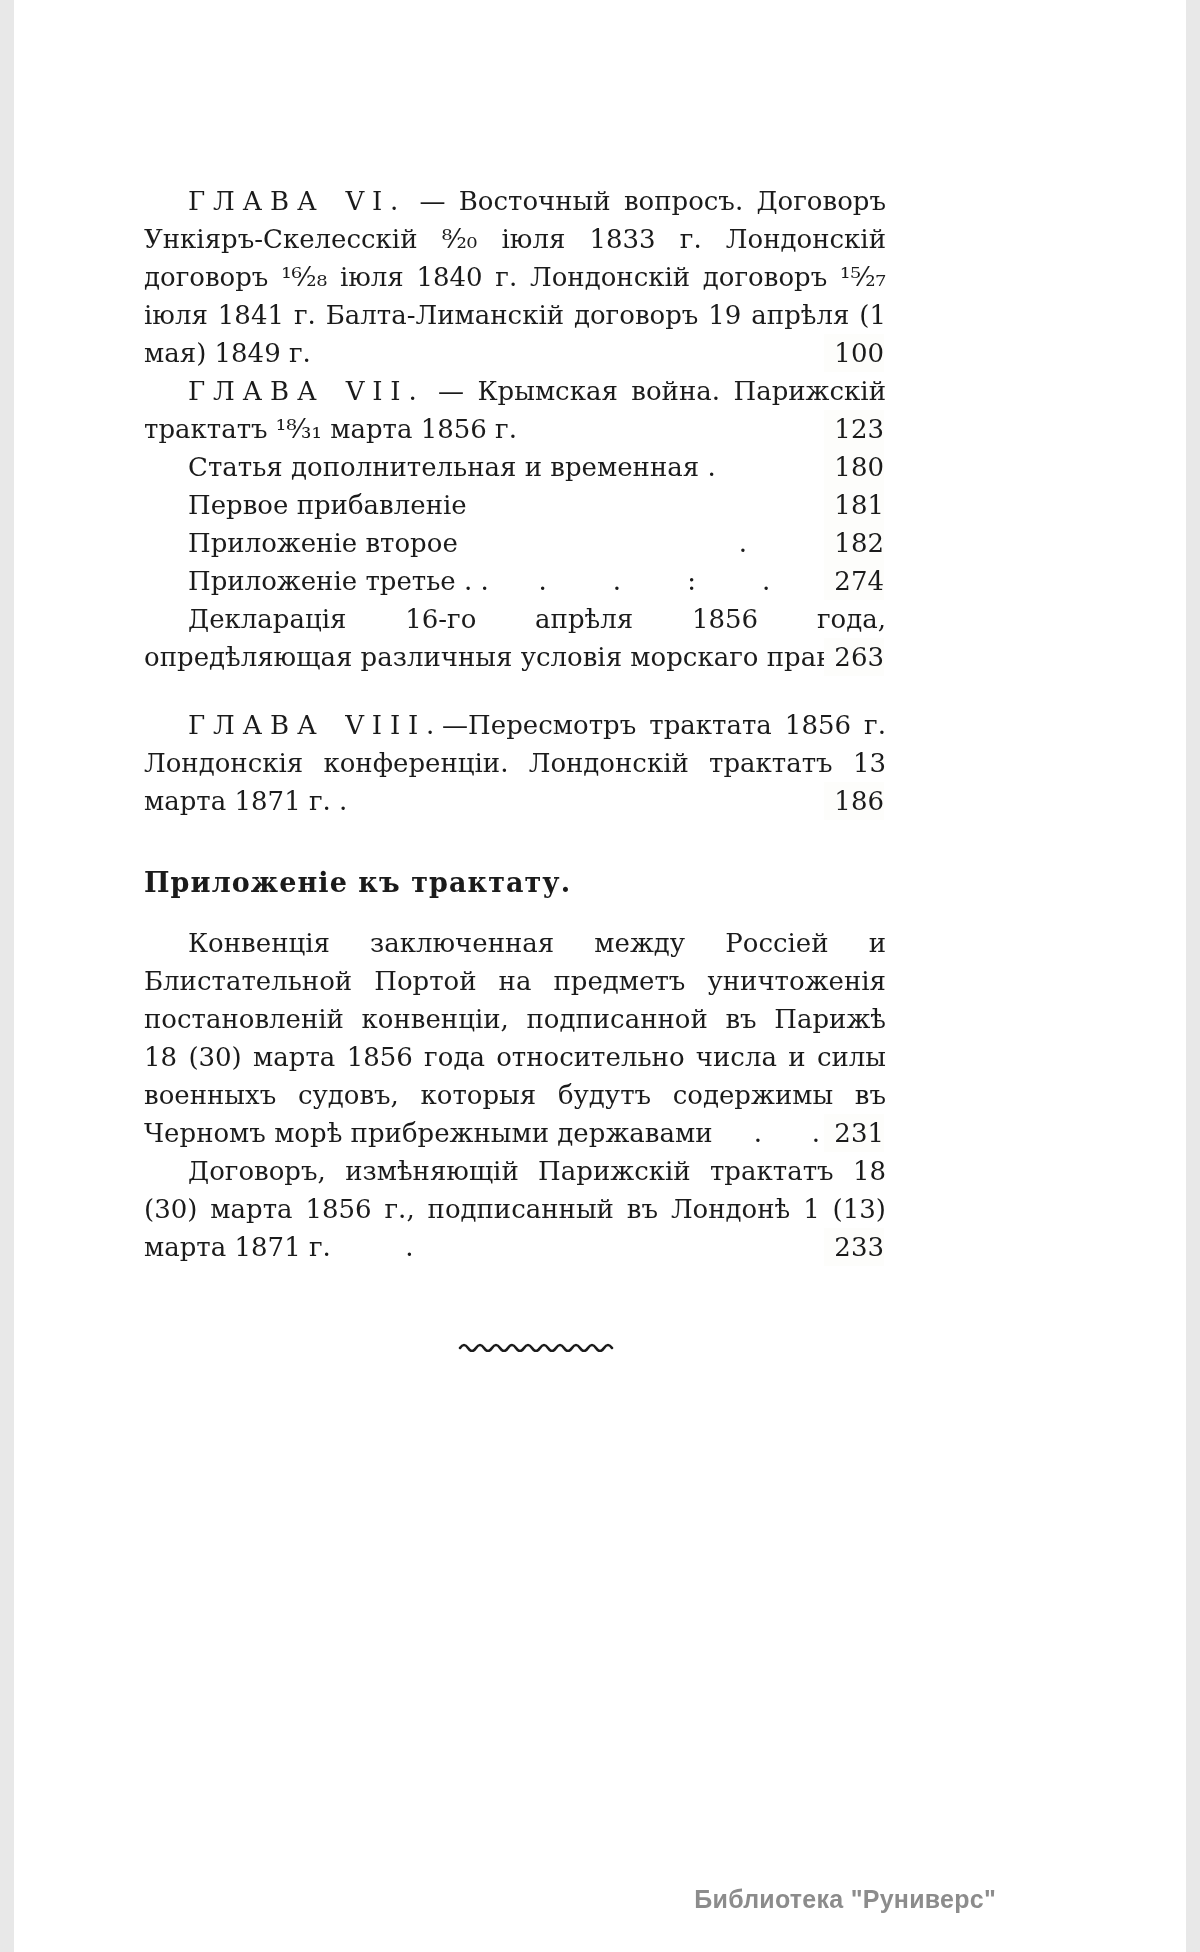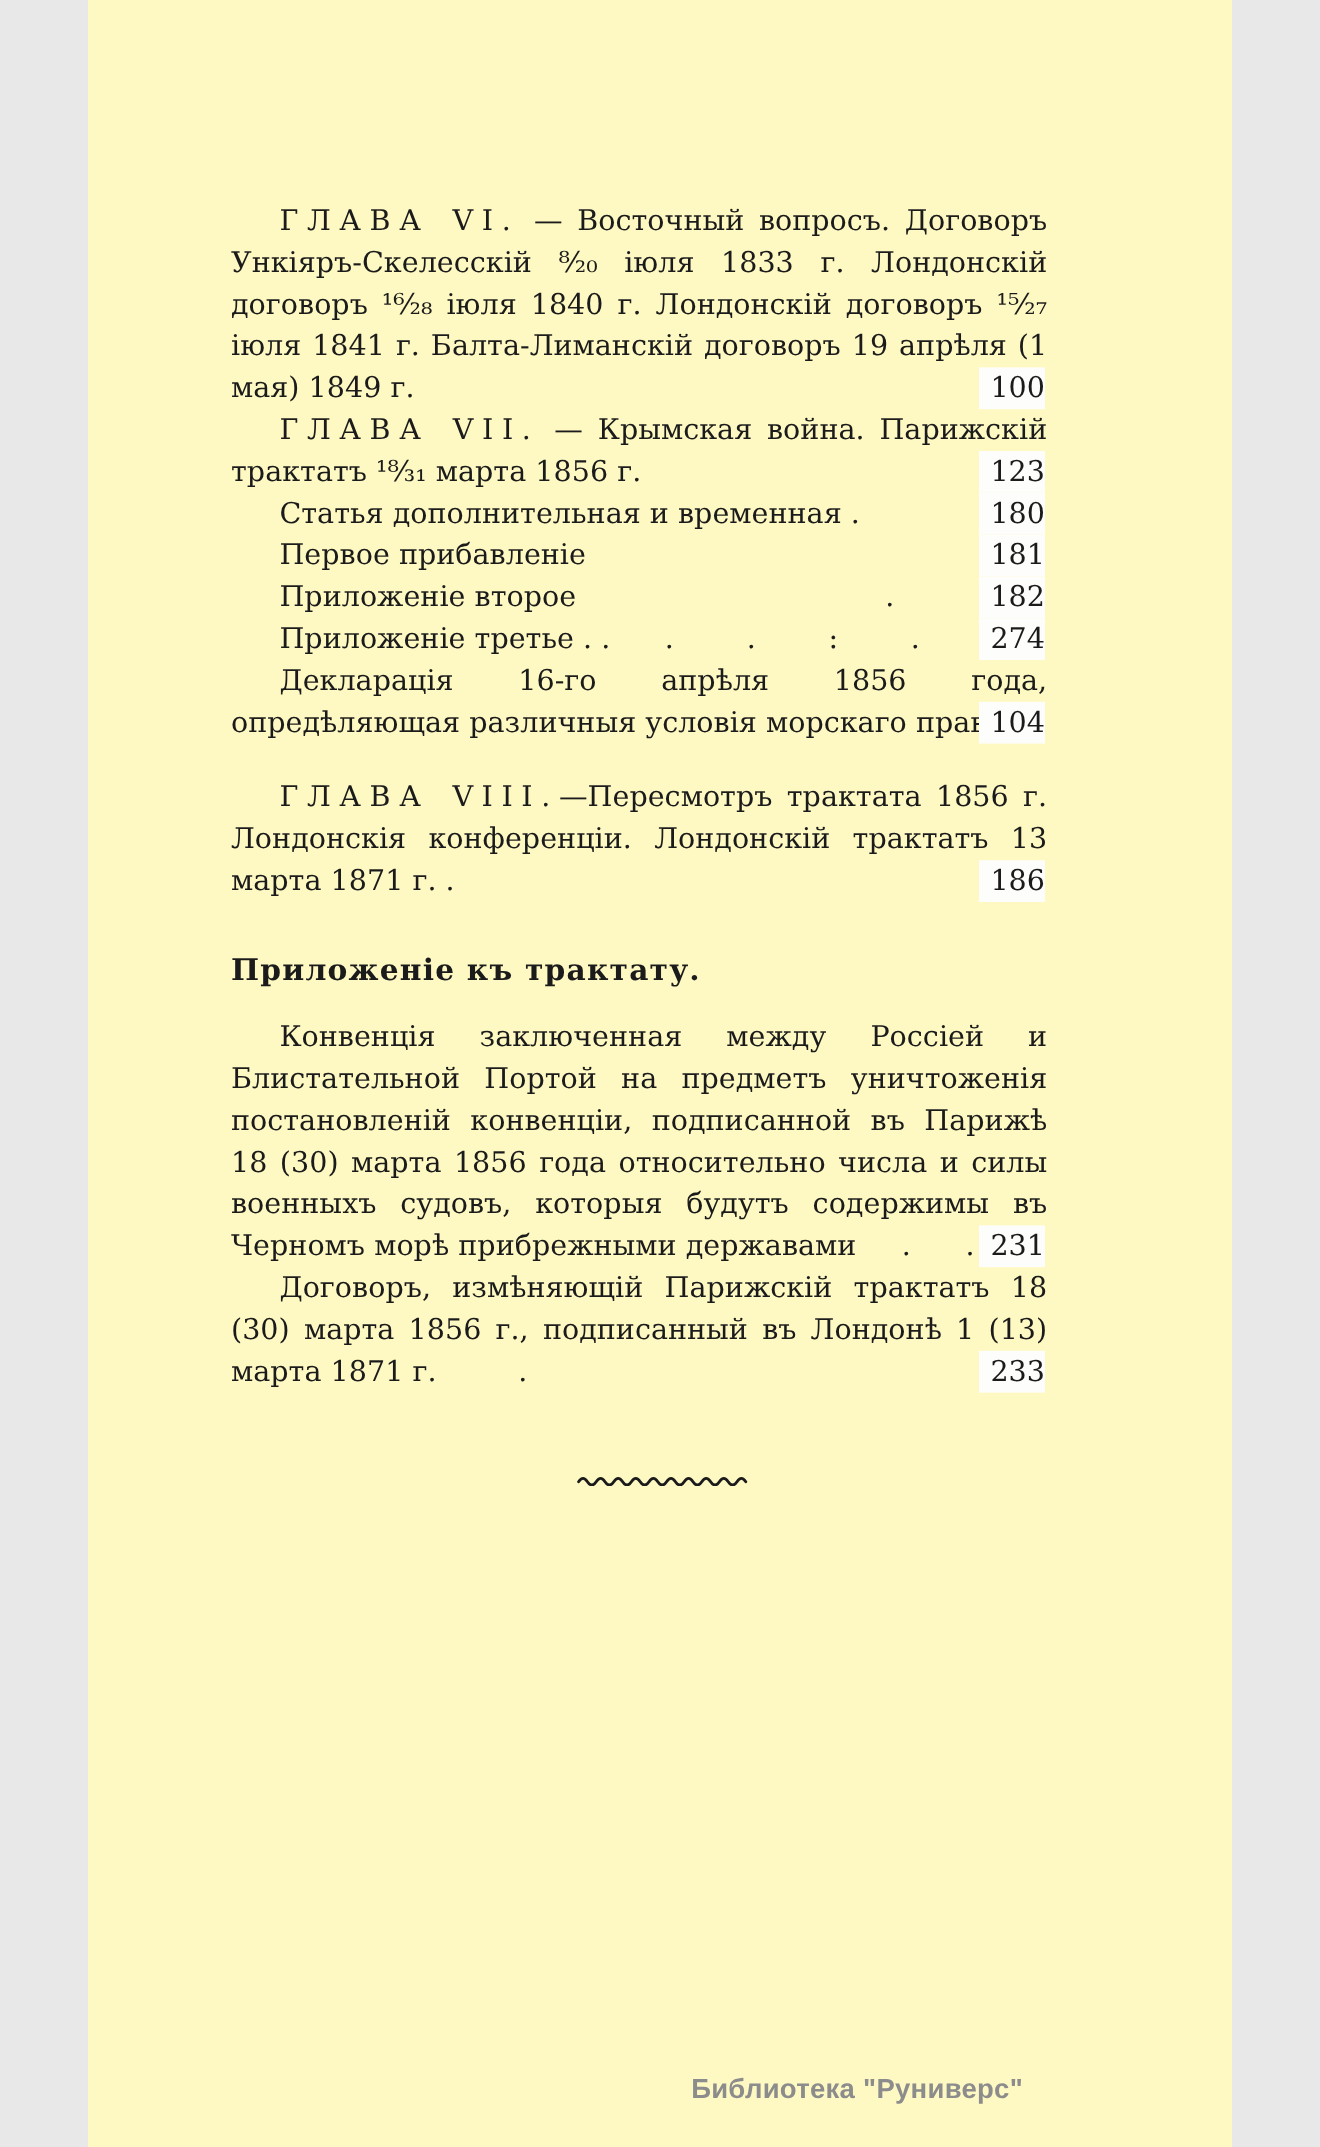--- a/index.html
+++ b/index.html
@@ -1,20 +1,20 @@
 <!DOCTYPE html>
 <html><head>
 <meta charset="utf-8">
 <style>
   html,body{margin:0;padding:0;background:#e8e8e8;}
   .sheet{
     position:relative;
-    width:1040px;height:1952px;
+    width:1172px;height:1952px;
     margin:0 auto;
-    background:#fef9c3;
+    background:#ffffff;
     color:#1b1b1b;
     font-family:"DejaVu Serif","Liberation Serif",serif;
     overflow:hidden;
   }
   .toc{
     position:absolute;
     left:130px;top:182px;
     width:742px;
     font-size:26px;
     line-height:38px;
@@ -89,21 +89,21 @@
       <span class="page-num">182</span>
     </div>
 
     <div class="toc-entry">
       <span class="entry-text">Приложеніе третье . .&nbsp;&nbsp;&nbsp;&nbsp;&nbsp;&nbsp;.&nbsp;&nbsp;&nbsp;&nbsp;&nbsp;&nbsp;&nbsp;&nbsp;.&nbsp;&nbsp;&nbsp;&nbsp;&nbsp;&nbsp;&nbsp;&nbsp;:&nbsp;&nbsp;&nbsp;&nbsp;&nbsp;&nbsp;&nbsp;&nbsp;.</span>
       <span class="page-num">274</span>
     </div>
 
     <div class="toc-entry">
       <span class="entry-text">Декларація 16-го апрѣля 1856 года, опредѣляющая различныя условія морскаго права</span>
-      <span class="page-num">104</span>
+      <span class="page-num">263</span>
     </div>
 
     <div class="toc-entry gap-lg">
       <span class="entry-text"><span class="chapter-label">ГЛАВА VIII.</span><span>—Пересмотръ трактата 1856 г. Лондонскія конференціи. Лондонскій трактатъ 13 марта 1871 г. .</span></span>
       <span class="page-num">186</span>
     </div>
 
     <div class="appendix-heading">Приложеніе къ трактату.</div>
 
     <div class="toc-entry">

